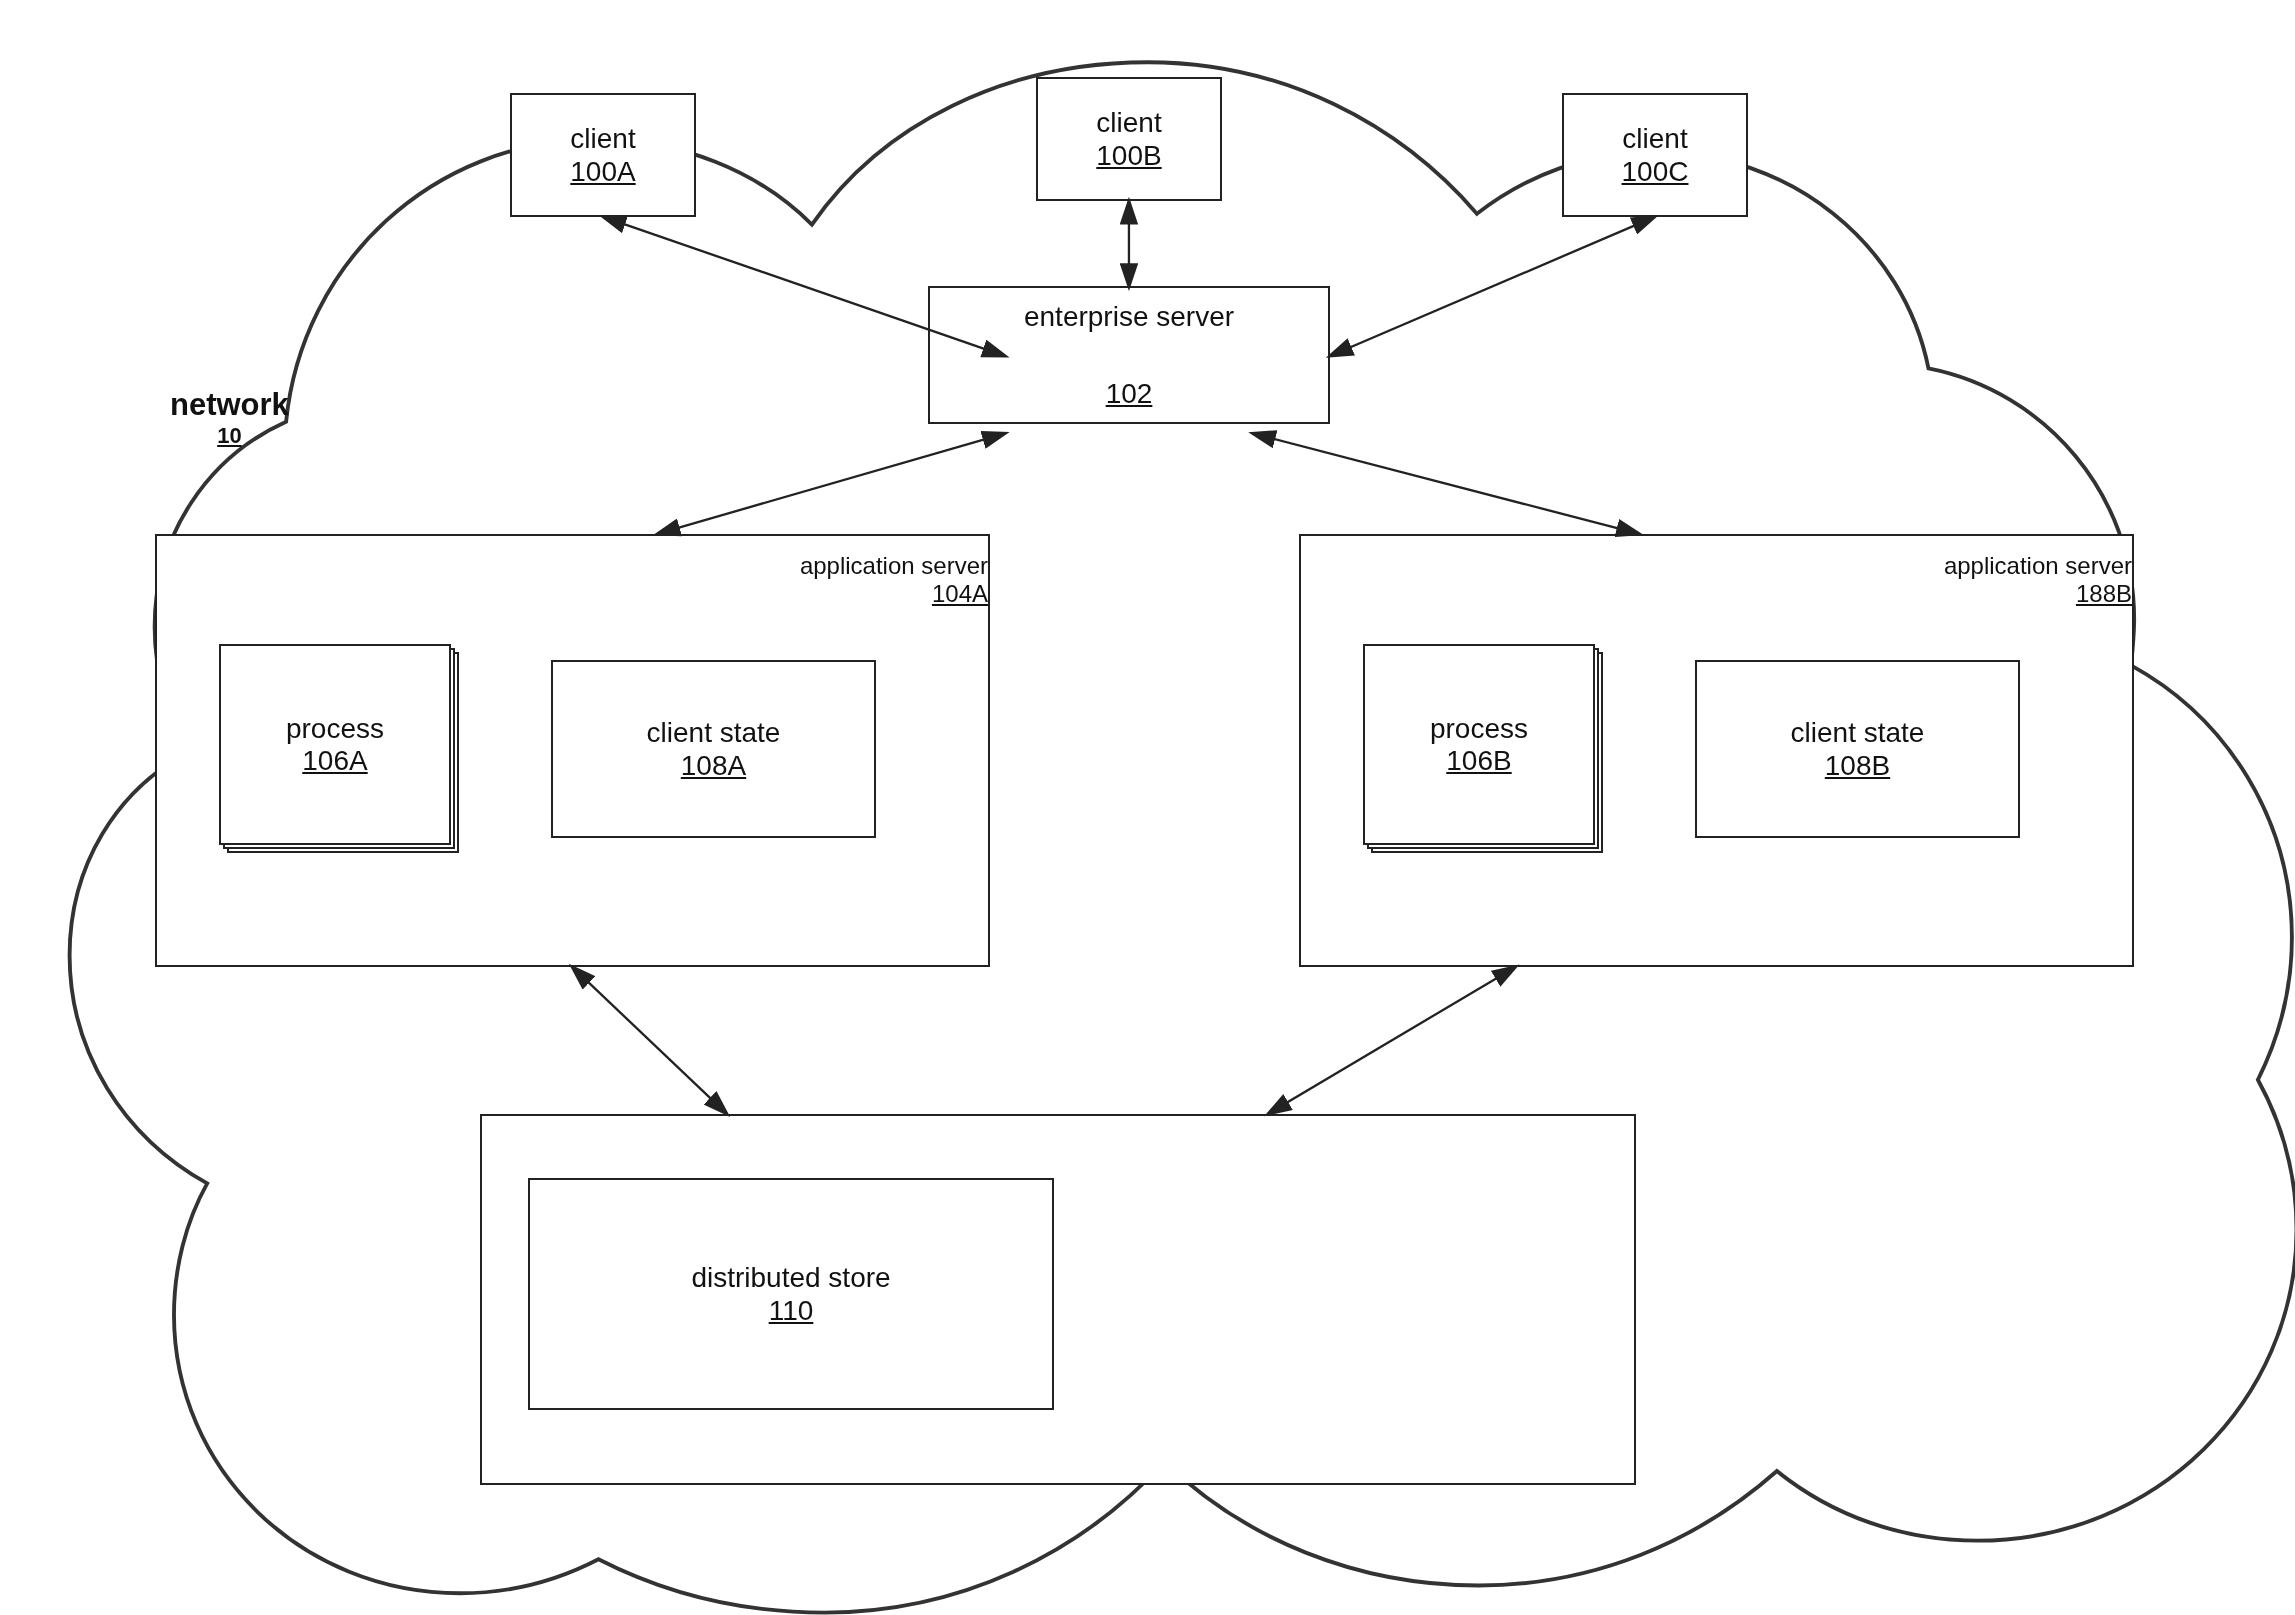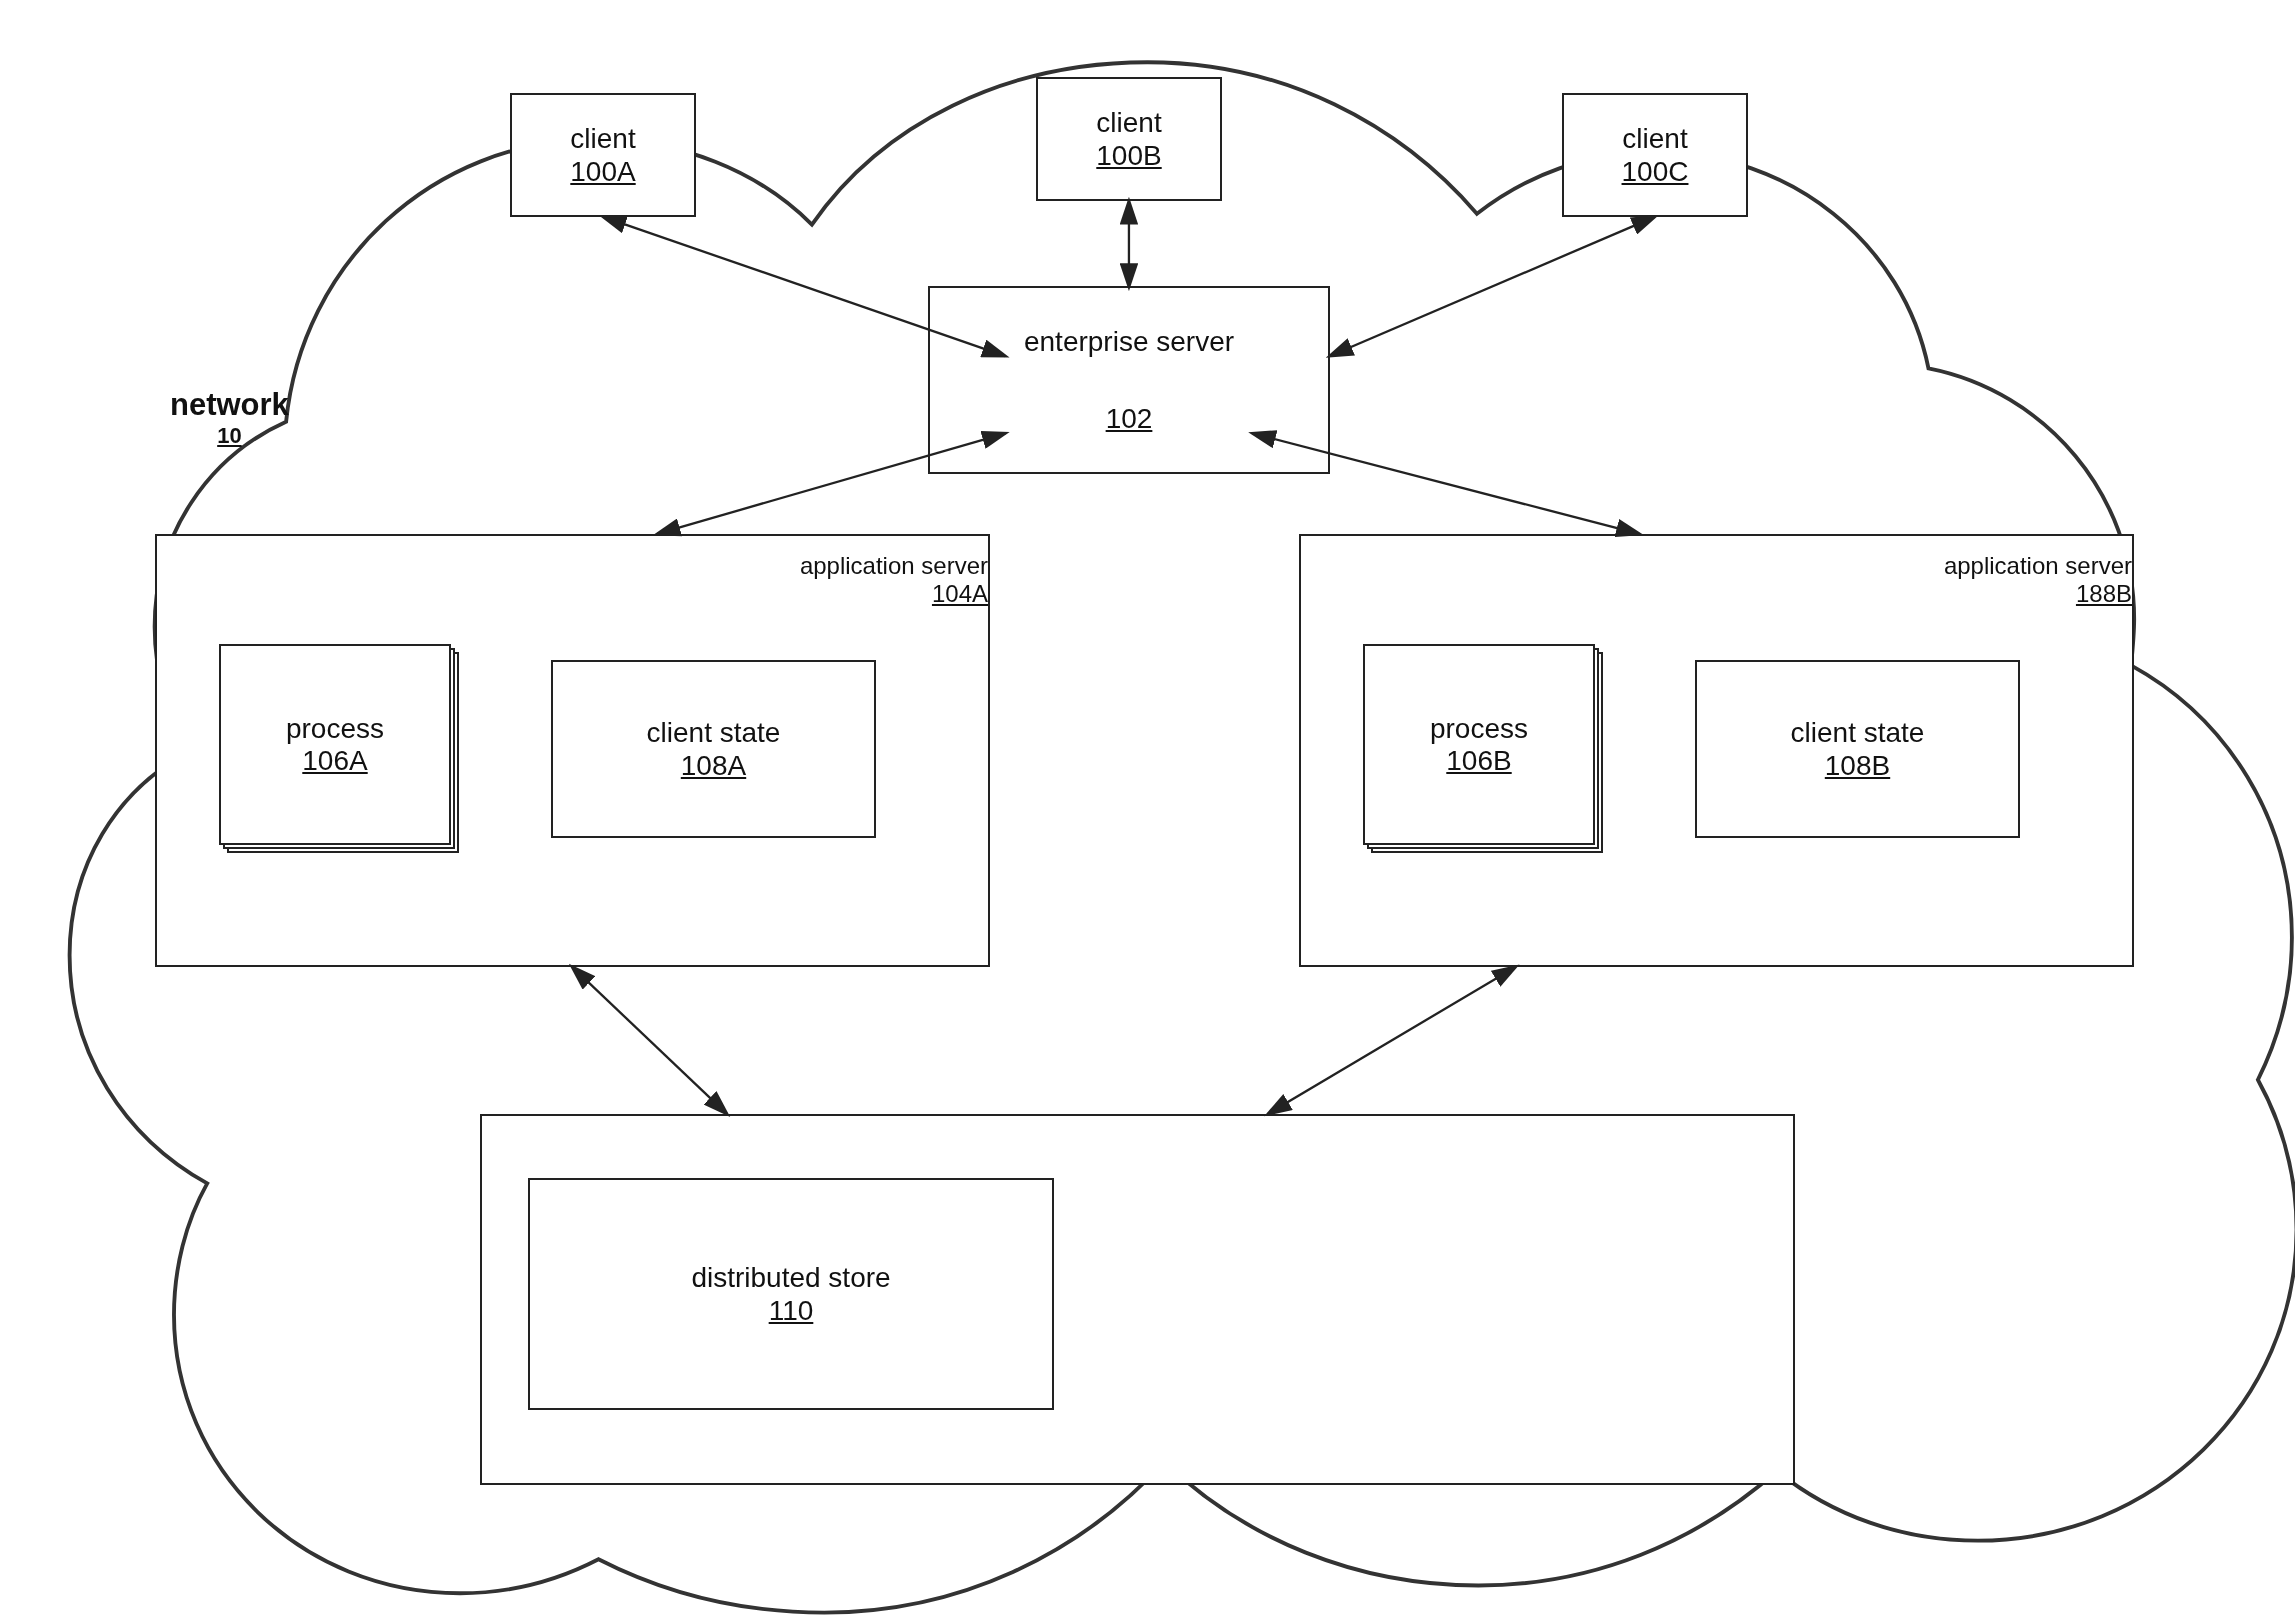--- a/index.html
+++ b/index.html
@@ -126,21 +126,21 @@
   <div class="box" style="left:1036px; top:77px; width:186px; height:124px;">
     <span class="box-label">client</span>
     <span class="box-number">100B</span>
   </div>
 
   <div class="box" style="left:1562px; top:93px; width:186px; height:124px;">
     <span class="box-label">client</span>
     <span class="box-number">100C</span>
   </div>
 
-  <div class="box" style="left:928px; top:286px; width:402px; height:188px;gap:44px;">
+  <div class="box" style="left:928px; top:286px; width:402px; height:138px;gap:44px;">
     <span class="box-label">enterprise server</span>
     <span class="box-number">102</span>
   </div>
 
   <div class="container-box" style="left:155px; top:534px; width:835px; height:433px;">
     <div class="container-label" style="top:15.5px; left:0; right:0;">
       <span>application server</span><br>
       <span class="container-number">104A</span>
     </div>
 
@@ -173,21 +173,21 @@
         <span class="box-number">106B</span>
       </div>
     </div>
 
     <div class="box" style="left:394px; top:124px; width:325px; height:178px;">
       <span class="box-label">client state</span>
       <span class="box-number">108B</span>
     </div>
   </div>
 
-  <div class="container-box" style="left:480px; top:1114px; width:1315px; height:371px;">
+  <div class="container-box" style="left:480px; top:1114px; width:1156px; height:371px;">
 
     <div class="box" style="left:46px; top:62px; width:526px; height:232px;">
       <span class="box-label">distributed store</span>
       <span class="box-number">110</span>
     </div>
 
   </div>
 
   <svg style="position:absolute;top:0;left:0;width:2295px;height:1616px;pointer-events:none;" viewBox="0 0 2968 2089" xmlns="http://www.w3.org/2000/svg">
     <defs>

